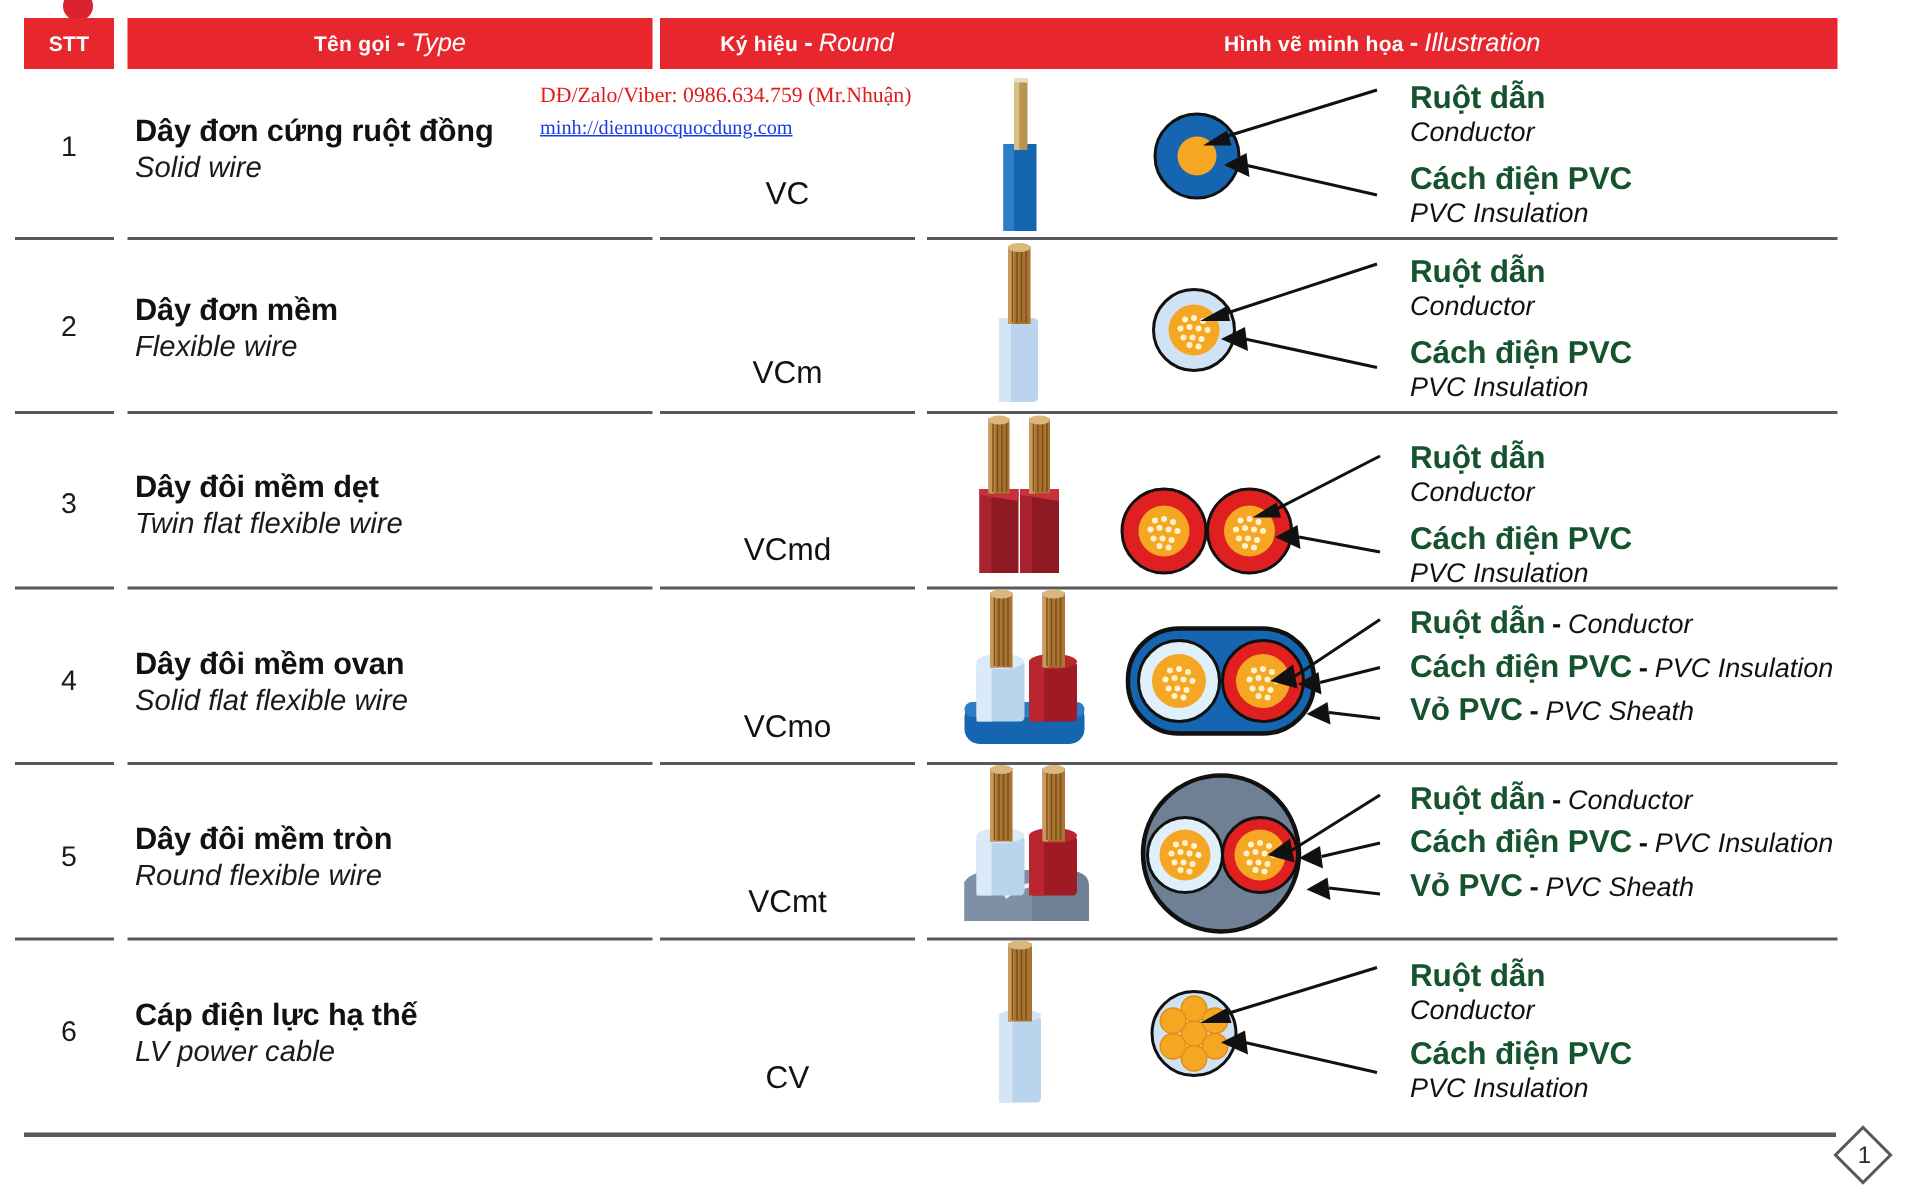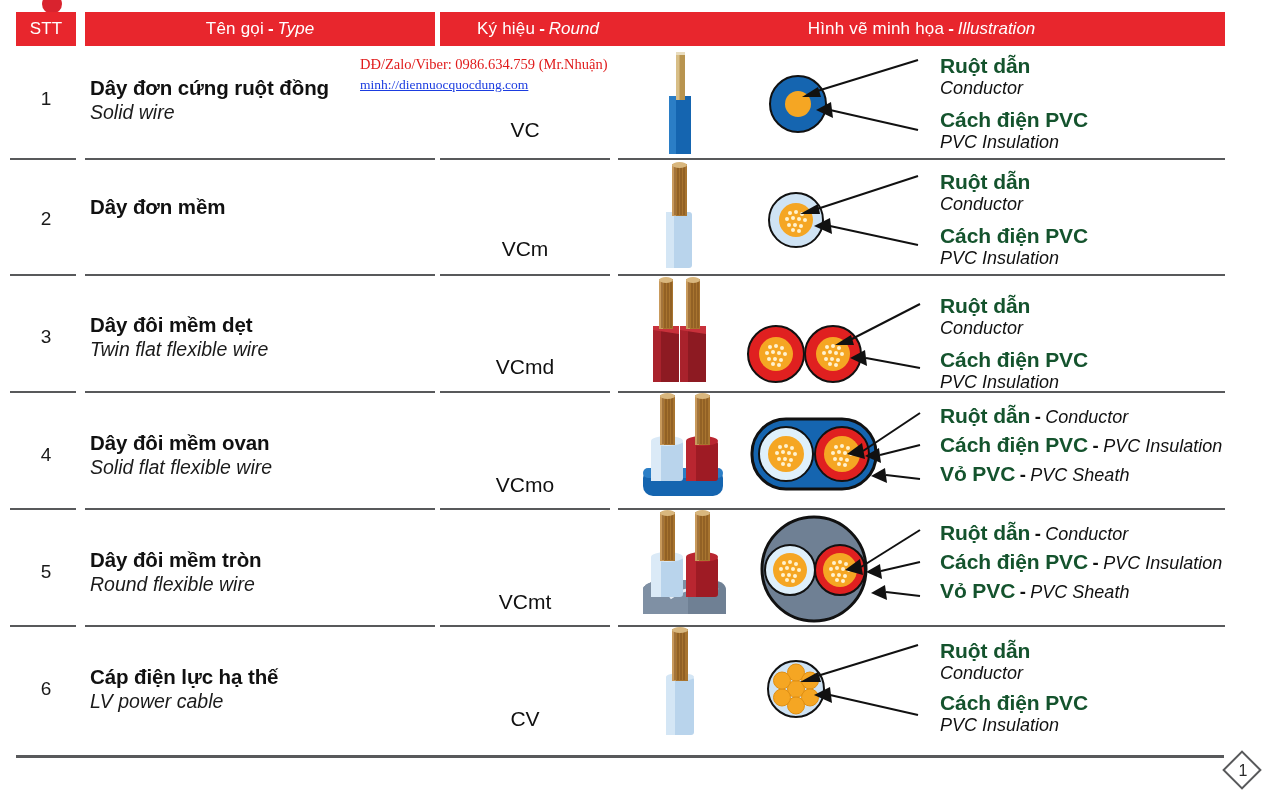--- a/index.html
+++ b/index.html
@@ -20,21 +20,21 @@
 
   
   .header-row { position: absolute; left: 0; top: 12px; width: 1280px; height: 34px; }
   .hcell {
     position: absolute; top: 0; height: 34px;
     background: #e8262d;
     color: #ffffff;
     display: flex; align-items: center; justify-content: center;
     white-space: nowrap;
   }
-  .hcell .vn { font-weight: normal; font-size: 17px; letter-spacing: .2px; text-align: right; }
+  .hcell .vn { font-weight: bold; font-size: 14px; letter-spacing: .2px; text-align: right; }
   .hcell .dash { font-weight: bold; font-size: 17px; padding: 0 4px; }
   .hcell .en { font-style: italic; font-size: 17px; }
   .h-stt  { left: 16px;  width: 60px; }
   .h-name { left: 85px;  width: 350px; }
   .h-code { left: 440px; width: 196px; }
   .h-ill  { left: 618px; width: 607px; }
 
   
   .watermark {
     position: absolute; left: 360px; top: 54px; width: 290px;
@@ -169,20 +169,21 @@
     <div class="sep sep-1"></div>
     <div class="sep sep-2"></div>
     <div class="sep sep-3"></div>
     <div class="sep sep-4"></div>
   </div>
 
   <div class="row" style="height:116px">
     <div class="c-stt" style="top:48px">2</div>
     <div class="c-name" style="top:34px">
       <div class="vn">Dây đơn mềm</div>
+      <div class="en">Flexible wire</div>
     </div>
     <div class="c-code" style="top:53px">VCm</div>
 
     <div class="c-ill">
       <svg class="ill-svg" width="360" height="116" viewBox="0 0 360 116">
         <rect x="48" y="52" width="26" height="56" rx="3" fill="#b9d4ec"></rect>
         <rect x="48" y="52" width="8" height="56" fill="#d4e6f5"></rect>
         <g>
           <rect x="54" y="4" width="15" height="52" fill="#a8742f"></rect>
           <rect x="54" y="4" width="4" height="52" fill="#c99a5c"></rect>

